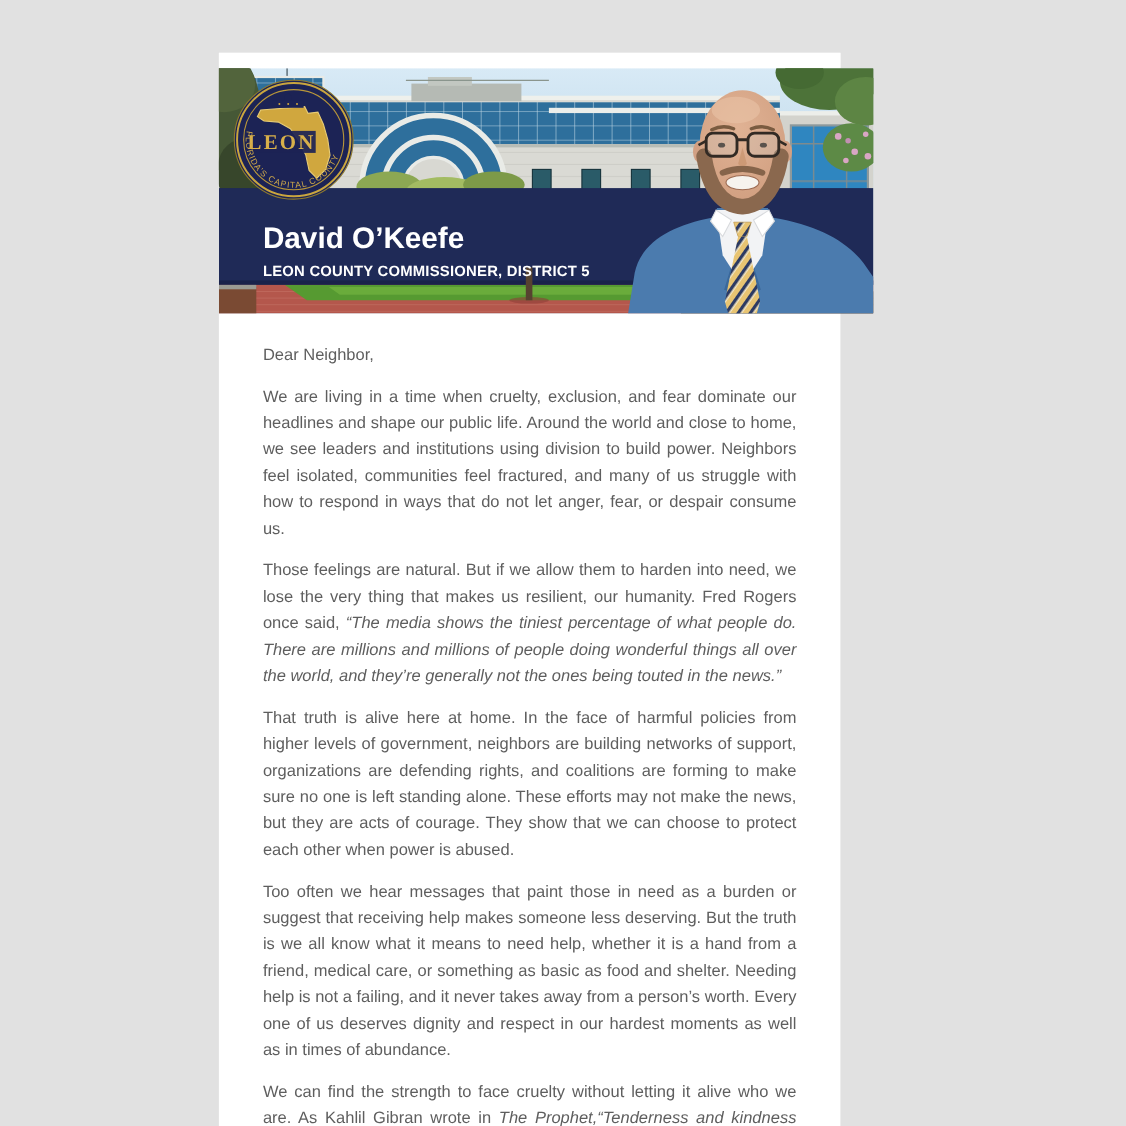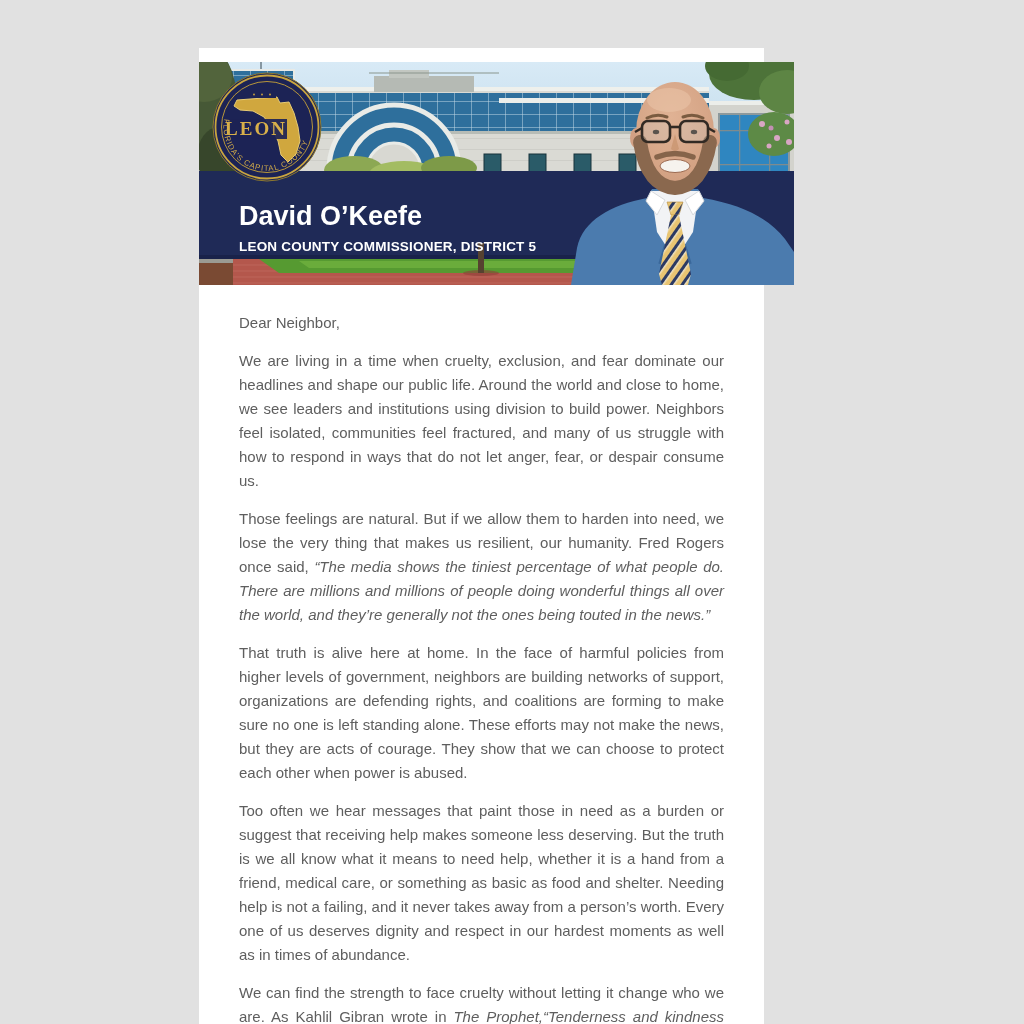--- a/index.html
+++ b/index.html
@@ -204,16 +204,16 @@
     <text x="40" y="189" font-size="13.5" font-weight="bold" letter-spacing="0.2" style="fill:var(--banner_text,#ffffff)">LEON COUNTY COMMISSIONER, DISTRICT 5</text>
   </svg>
 
   <div class="letter">
     <p>Dear Neighbor,</p>
     <div id="paragraphs">
         <p><span>We are living in a time when cruelty, exclusion, and fear dominate our headlines and shape our public life. Around the world and close to home, we see leaders and institutions using division to build power. Neighbors feel isolated, communities feel fractured, and many of us struggle with how to respond in ways that do not let anger, fear, or despair consume us.</span></p>
         <p><span>Those feelings are natural. But if we allow them to harden into need, we lose the very thing that makes us resilient, our humanity. Fred Rogers once said, </span><em>“The media shows the tiniest percentage of what people do. There are millions and millions of people doing wonderful things all over the world, and they’re generally not the ones being touted in the news.”</em></p>
         <p><span>That truth is alive here at home. In the face of harmful policies from higher levels of government, neighbors are building networks of support, organizations are defending rights, and coalitions are forming to make sure no one is left standing alone. These efforts may not make the news, but they are acts of courage. They show that we can choose to protect each other when power is abused.</span></p>
         <p><span>Too often we hear messages that paint those in need as a burden or suggest that receiving help makes someone less deserving. But the truth is we all know what it means to need help, whether it is a hand from a friend, medical care, or something as basic as food and shelter. Needing help is not a failing, and it never takes away from a person’s worth. Every one of us deserves dignity and respect in our hardest moments as well as in times of abundance.</span></p>
-        <p><span>We can find the strength to face cruelty without letting it change who we are. As Kahlil Gibran wrote in </span><em>The Prophet,“Tenderness and kindness are not signs of weakness and despair, but manifestations of strength and resolution.”</em></p>
+        <p><span>We can find the strength to face cruelty without letting it alive who we are. As Kahlil Gibran wrote in </span><em>The Prophet,“Tenderness and kindness are not signs of weakness and despair, but manifestations of strength and resolution.”</em></p>
       </div>
   </div>
 </div>
 
 </body></html>

